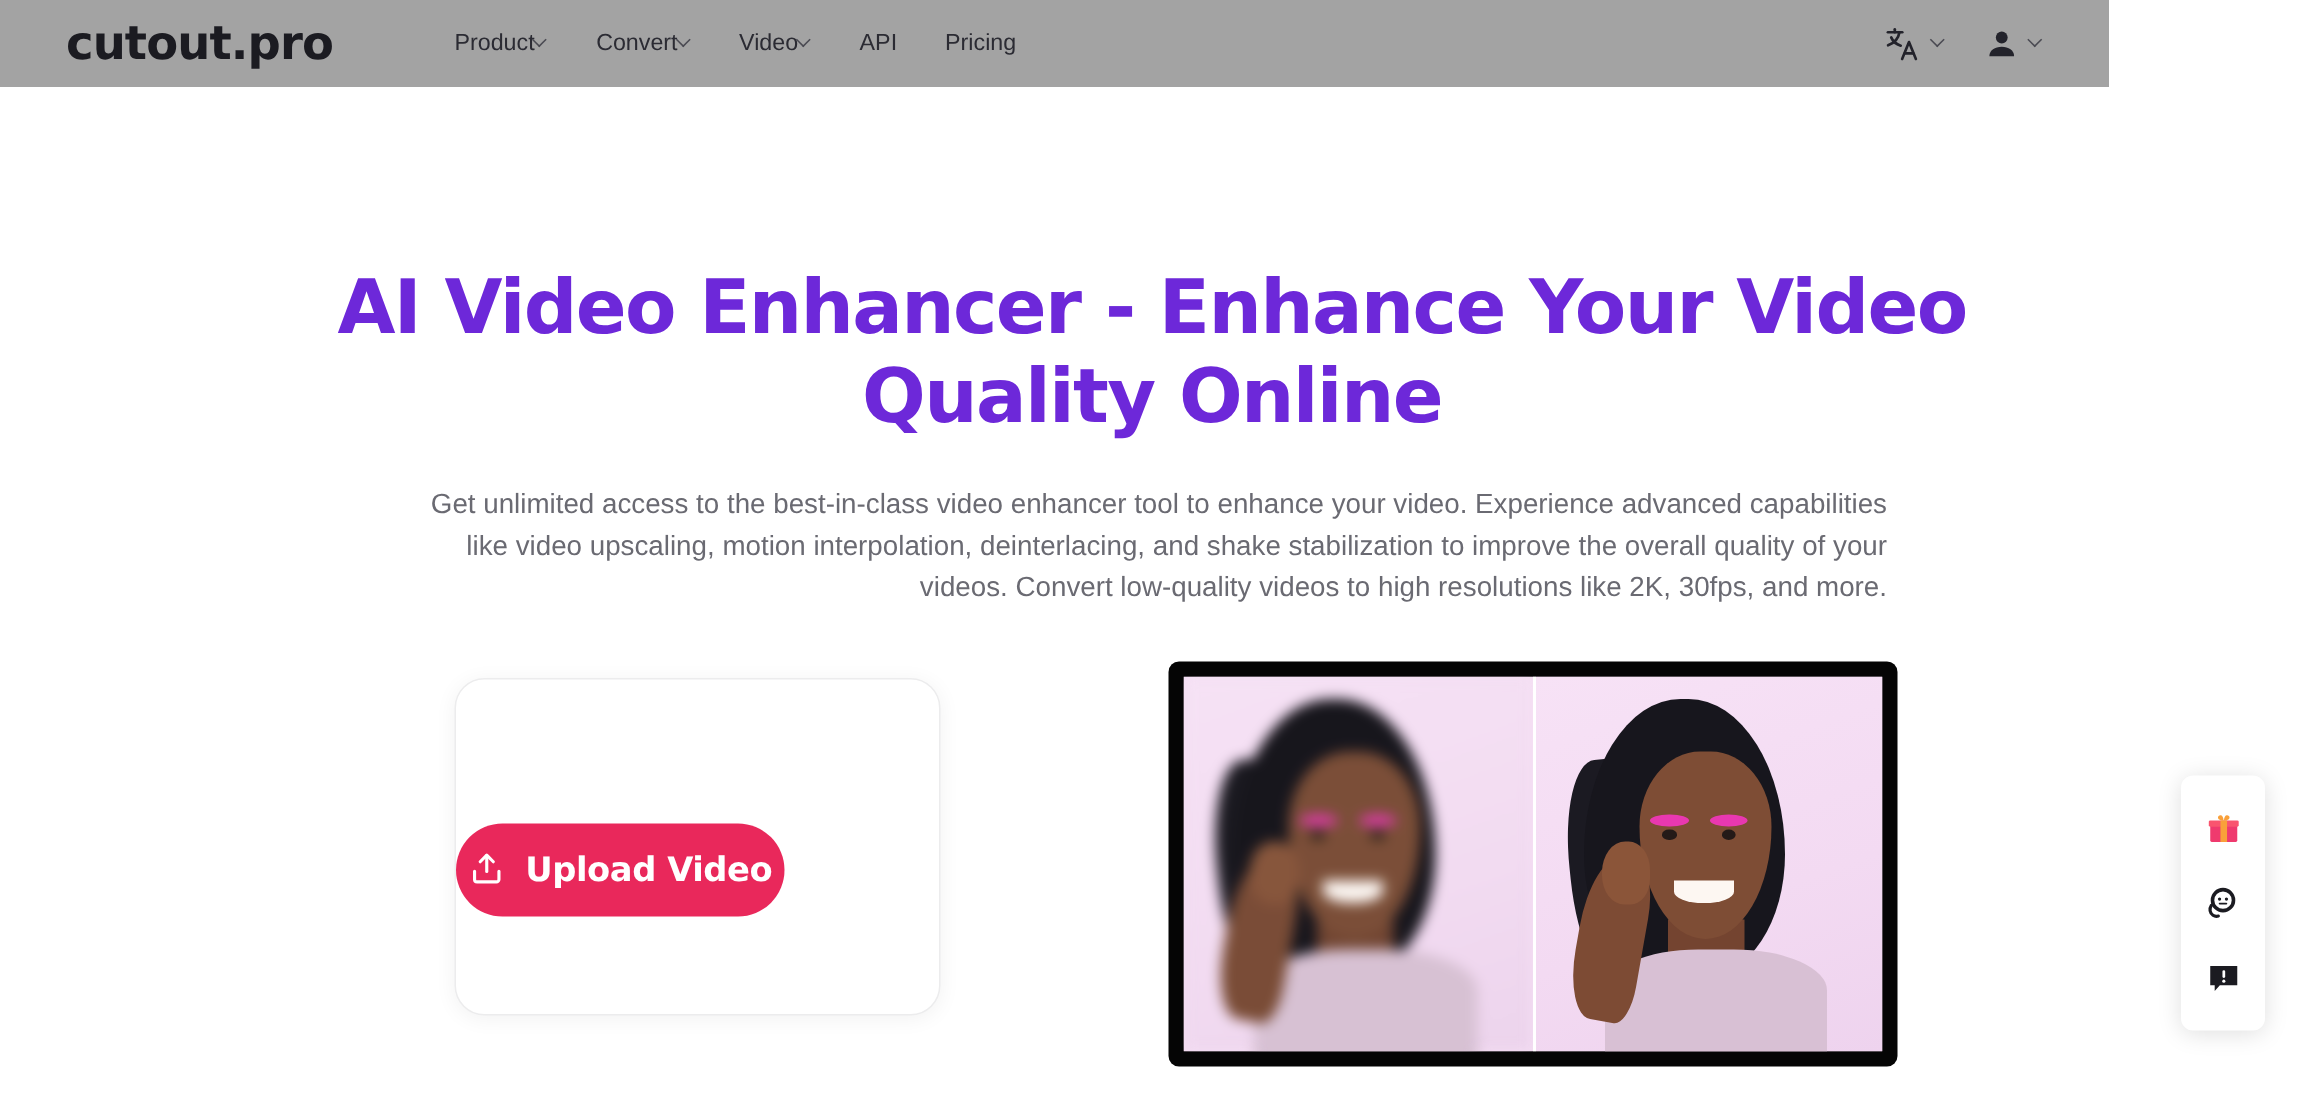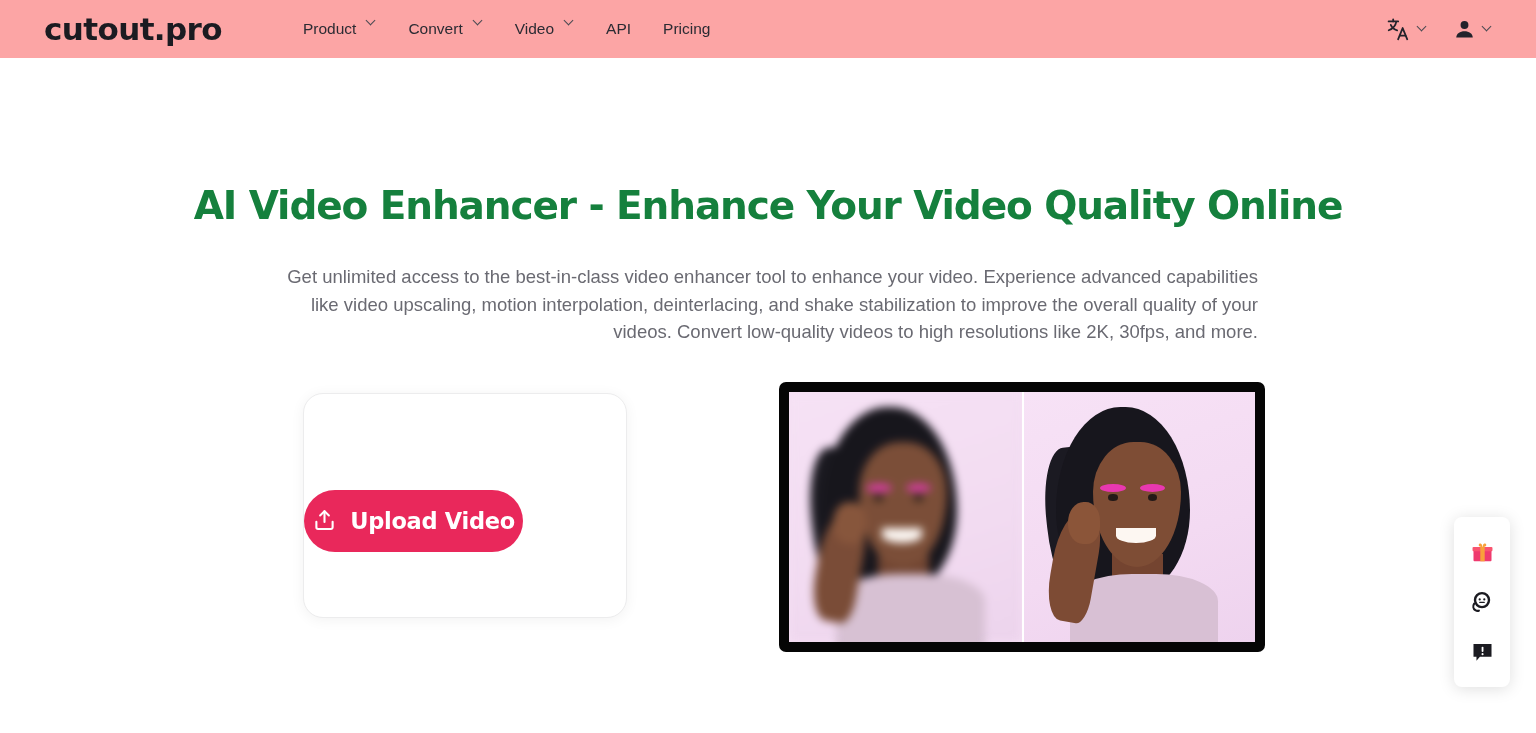--- a/index.html
+++ b/index.html
@@ -9,25 +9,25 @@
     height: 733px;
     overflow: hidden;
     background: #ffffff;
     font-family: "Liberation Sans", sans-serif;
     -webkit-font-smoothing: antialiased;
   }
 
   
   .header {
     position: relative;
-    width: 1536px;
+    width: 1406px;
     height: 58px;
     display: flex;
     align-items: center;
-    background: #fca5a5;
+    background: #a3a3a3;
   }
 
   .logo {
     position: absolute;
     left: 44px;
     top: 11px;
     font-size: 31px;
     font-weight: 700;
     letter-spacing: -0.6px;
     color: #1b1b21;
@@ -41,21 +41,22 @@
     left: 303px;
     top: 0;
     height: 58px;
     display: flex;
     align-items: center;
     gap: 0;
   }
 
   .nav-item {
     display: flex;
-    gap: 11px;
+    align-items: center;
+    gap: 0;
     font-size: 15.5px;
     color: #2b2b33;
     padding: 0 0;
     margin-right: 32px;
     cursor: pointer;
     white-space: nowrap;
     line-height: 20px;
   }
   .nav-item:last-child { margin-right: 0; }
 
@@ -96,25 +97,25 @@
   .icon-lang svg, .icon-user svg { display: block; }
 
   
   .hero {
     width: 1536px;
     padding-top: 118px;
     text-align: center;
   }
 
   .hero-title {
-    font-size: 39px;
+    font-size: 50px;
     line-height: 59px;
     font-weight: 800;
     letter-spacing: -1.1px;
-    color: #15803d;
+    color: #6d28d9;
     max-width: 1190px;
     margin: 0 auto;
     font-family: "DejaVu Sans", sans-serif;
     text-align: center;
   }
 
   .hero-sub {
     margin: 28px auto 0;
     max-width: 980px;
     font-size: 18.5px;

